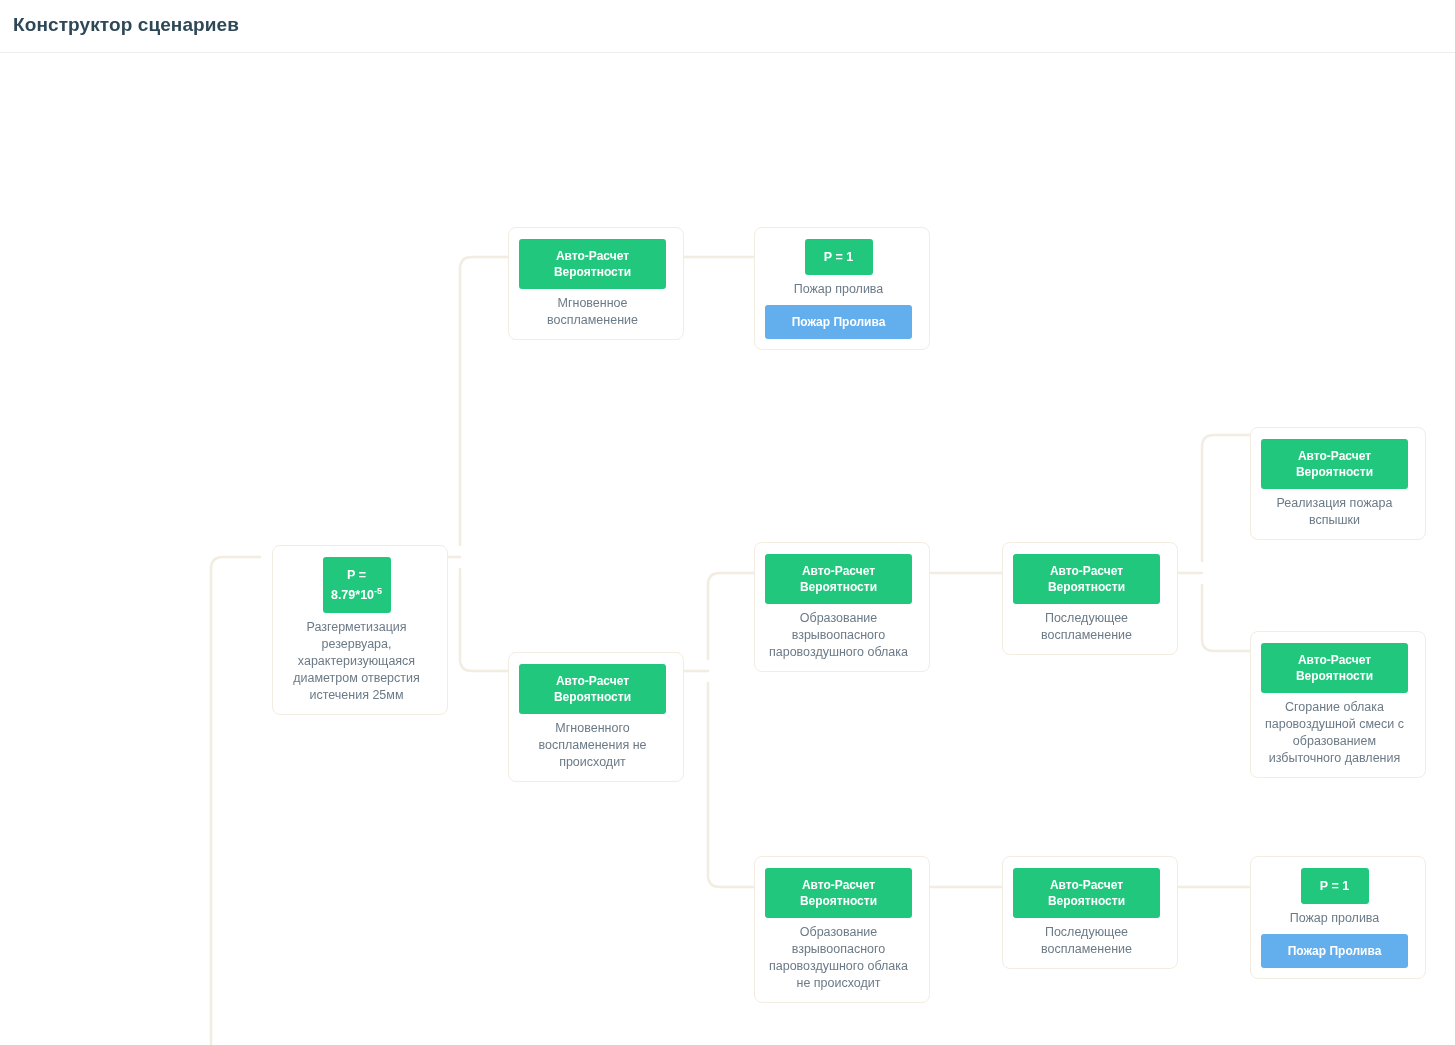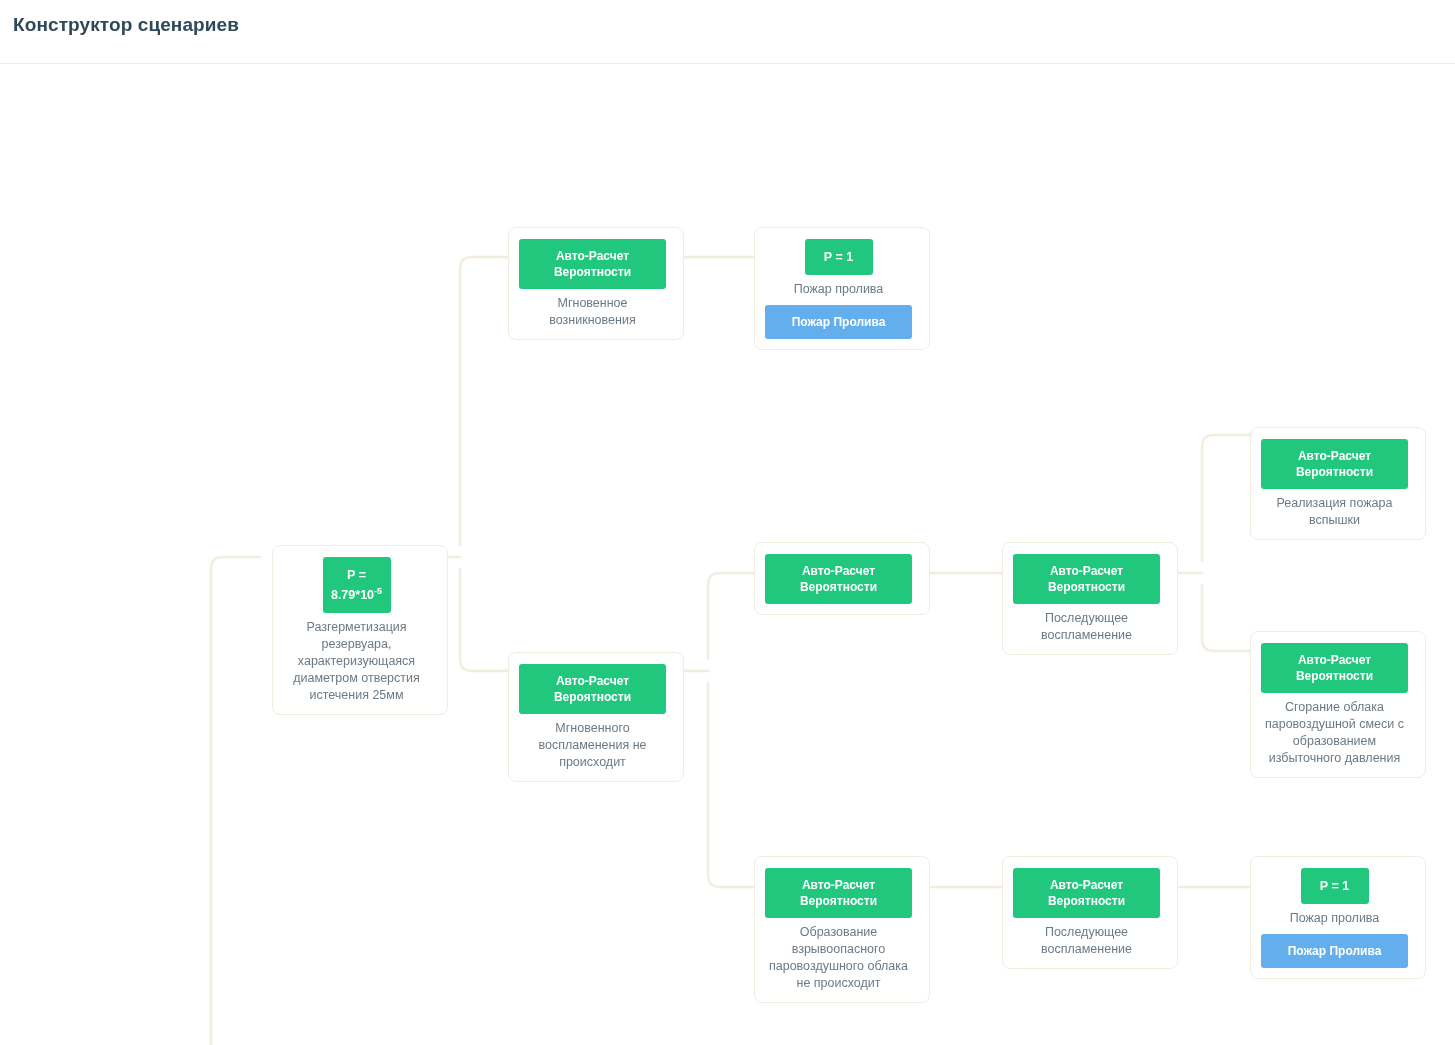--- a/index.html
+++ b/index.html
@@ -14,21 +14,21 @@
     width: 1455px;
     height: 1045px;
     overflow: hidden;
     background: #ffffff;
   }
 
   
   .header {
     position: absolute;
     left: 0; top: 0;
-    width: 1455px; height: 64px;
+    width: 1455px; height: 53px;
     background: #ffffff;
     border-bottom: 1px solid #eceef0;
   }
   .header-title {
     position: absolute;
     left: 13px; top: 14px;
     font-size: 19px;
     font-weight: bold;
     color: #2f4858;
     letter-spacing: .1px;
@@ -135,36 +135,37 @@
     </svg>
   </div>
 
   <div class="node" style="left:260px; top:545px; width:176px;margin-left:12px;">
     <button class="chip green prob"><span>P = 8.79*10</span><sup>-5</sup></button>
     <span class="node-label">Разгерметизация резервуара, характеризующаяся диаметром отверстия истечения 25мм</span>
   </div>
 
   <div class="node" style="left:508px; top:227px; width:176px;">
     <button class="chip green">Авто-Расчет Вероятности</button>
-    <span class="node-label">Мгновенное возникновения</span>
+    <span class="node-label">Мгновенное воспламенение</span>
   </div>
 
   <div class="node" style="left:754px; top:227px; width:176px;">
     <button class="chip green prob">P = 1</button>
     <span class="node-label">Пожар пролива</span>
     <button class="chip blue">Пожар Пролива</button>
   </div>
 
   <div class="node" style="left:508px; top:652px; width:176px;">
     <button class="chip green">Авто-Расчет Вероятности</button>
     <span class="node-label">Мгновенного воспламенения не происходит</span>
   </div>
 
   <div class="node" style="left:754px; top:542px; width:176px;">
     <button class="chip green">Авто-Расчет Вероятности</button>
+    <span class="node-label">Образование взрывоопасного паровоздушного облака</span>
   </div>
 
   <div class="node" style="left:1002px; top:542px; width:176px;">
     <button class="chip green">Авто-Расчет Вероятности</button>
     <span class="node-label">Последующее воспламенение</span>
   </div>
 
   <div class="node" style="left:1250px; top:427px; width:176px;">
     <button class="chip green">Авто-Расчет Вероятности</button>
     <span class="node-label">Реализация пожара вспышки</span>

